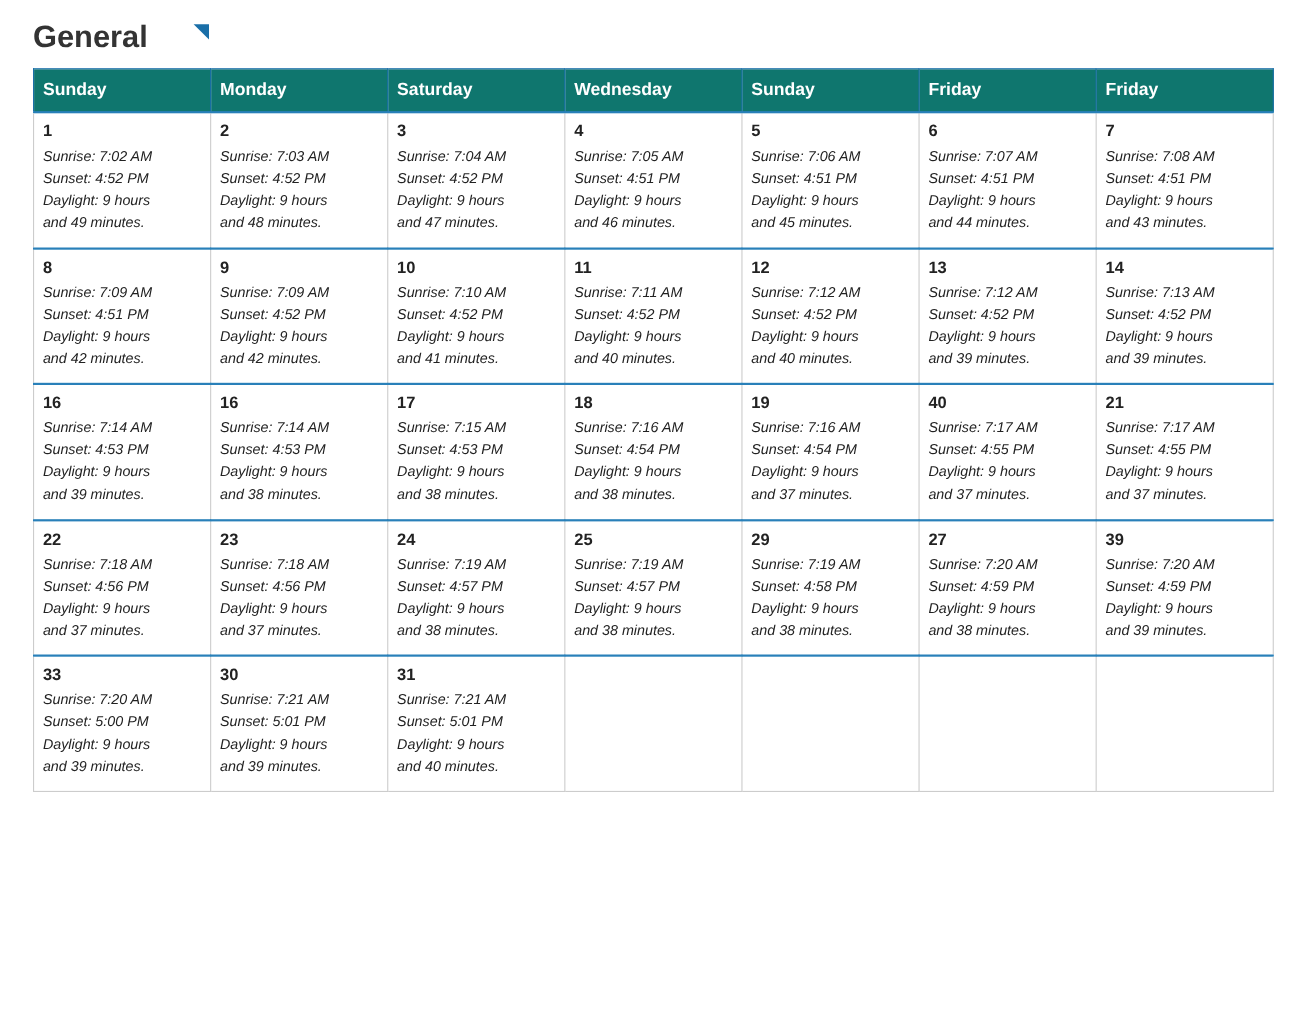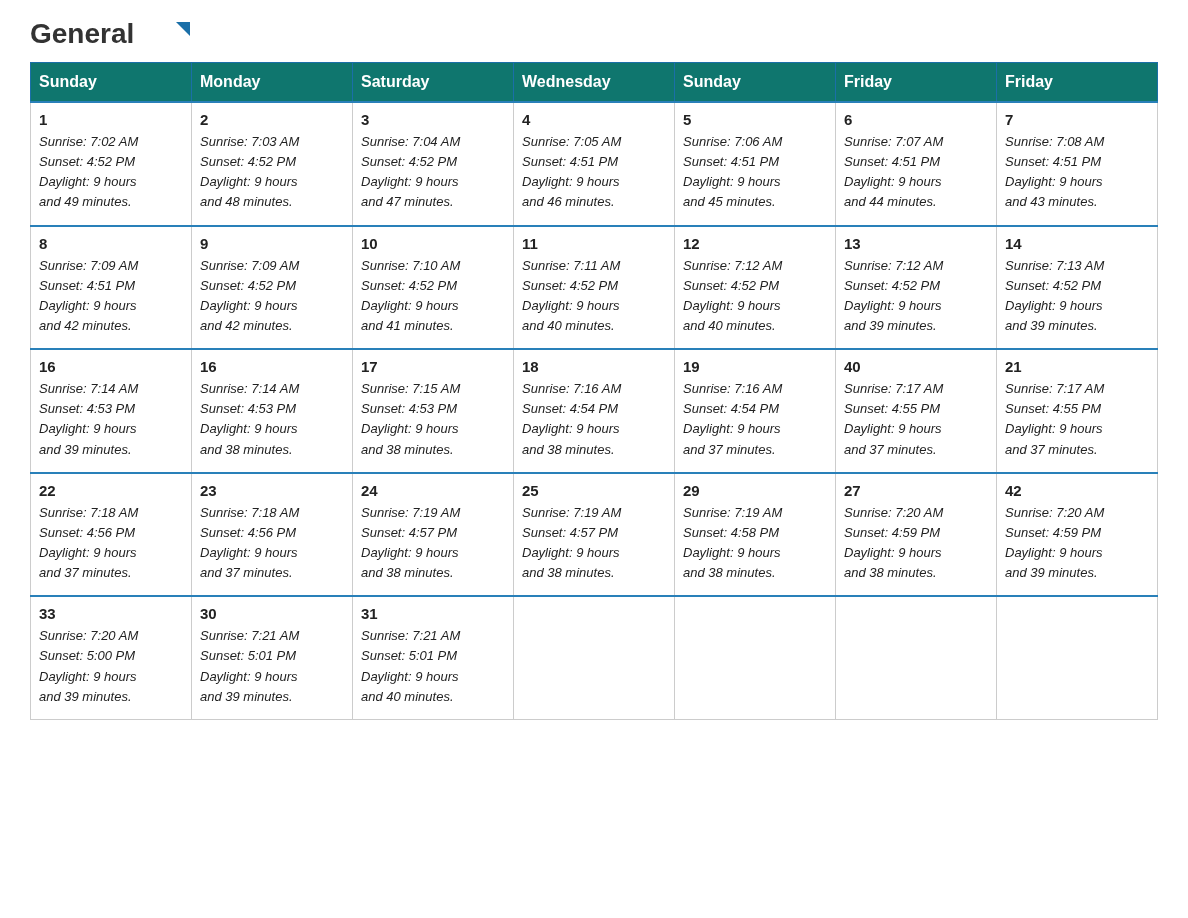--- a/index.html
+++ b/index.html
@@ -230,21 +230,21 @@
         </td>
         <td>
           <span class="day-num">29</span>
 <div class="day-info">Sunrise: 7:19 AM<br>Sunset: 4:58 PM<br>Daylight: 9 hours<br>and 38 minutes.</div>
         </td>
         <td>
           <span class="day-num">27</span>
 <div class="day-info">Sunrise: 7:20 AM<br>Sunset: 4:59 PM<br>Daylight: 9 hours<br>and 38 minutes.</div>
         </td>
         <td>
-          <span class="day-num">42</span>
+          <span class="day-num">39</span>
 <div class="day-info">Sunrise: 7:20 AM<br>Sunset: 4:59 PM<br>Daylight: 9 hours<br>and 39 minutes.</div>
         </td>
       </tr>
       <tr>
         <td>
           <span class="day-num">33</span>
 <div class="day-info">Sunrise: 7:20 AM<br>Sunset: 5:00 PM<br>Daylight: 9 hours<br>and 39 minutes.</div>
         </td>
         <td>
           <span class="day-num">30</span>

